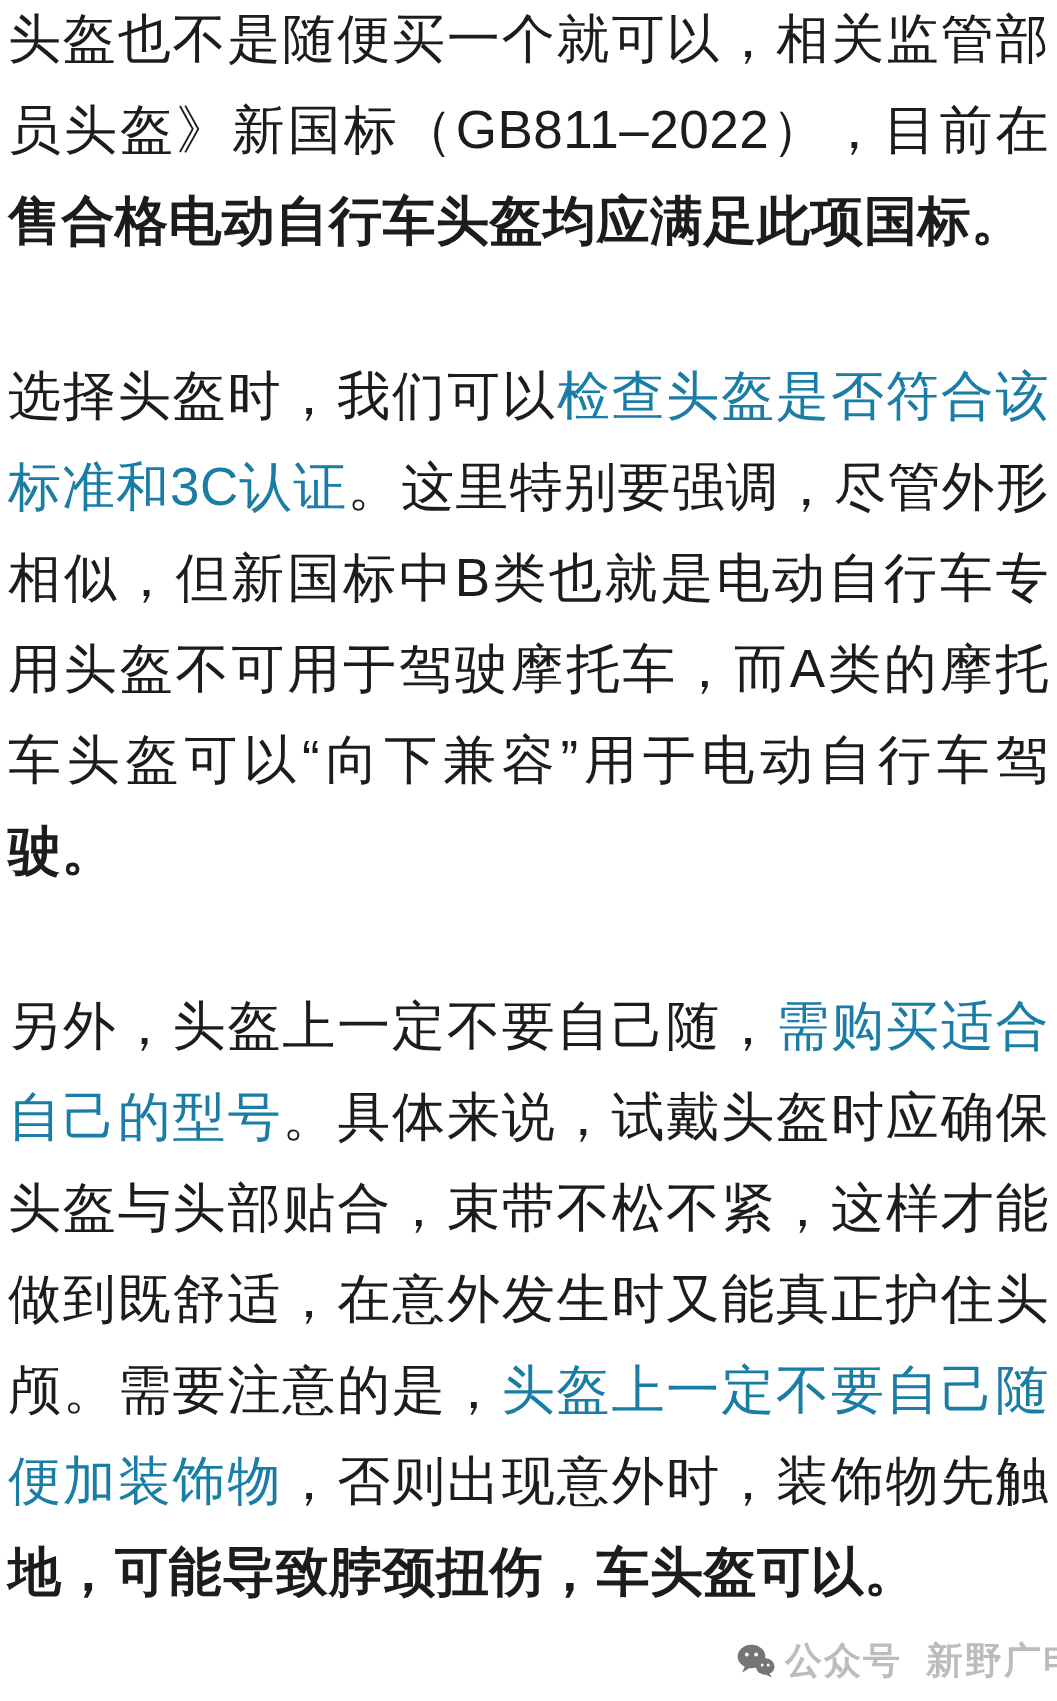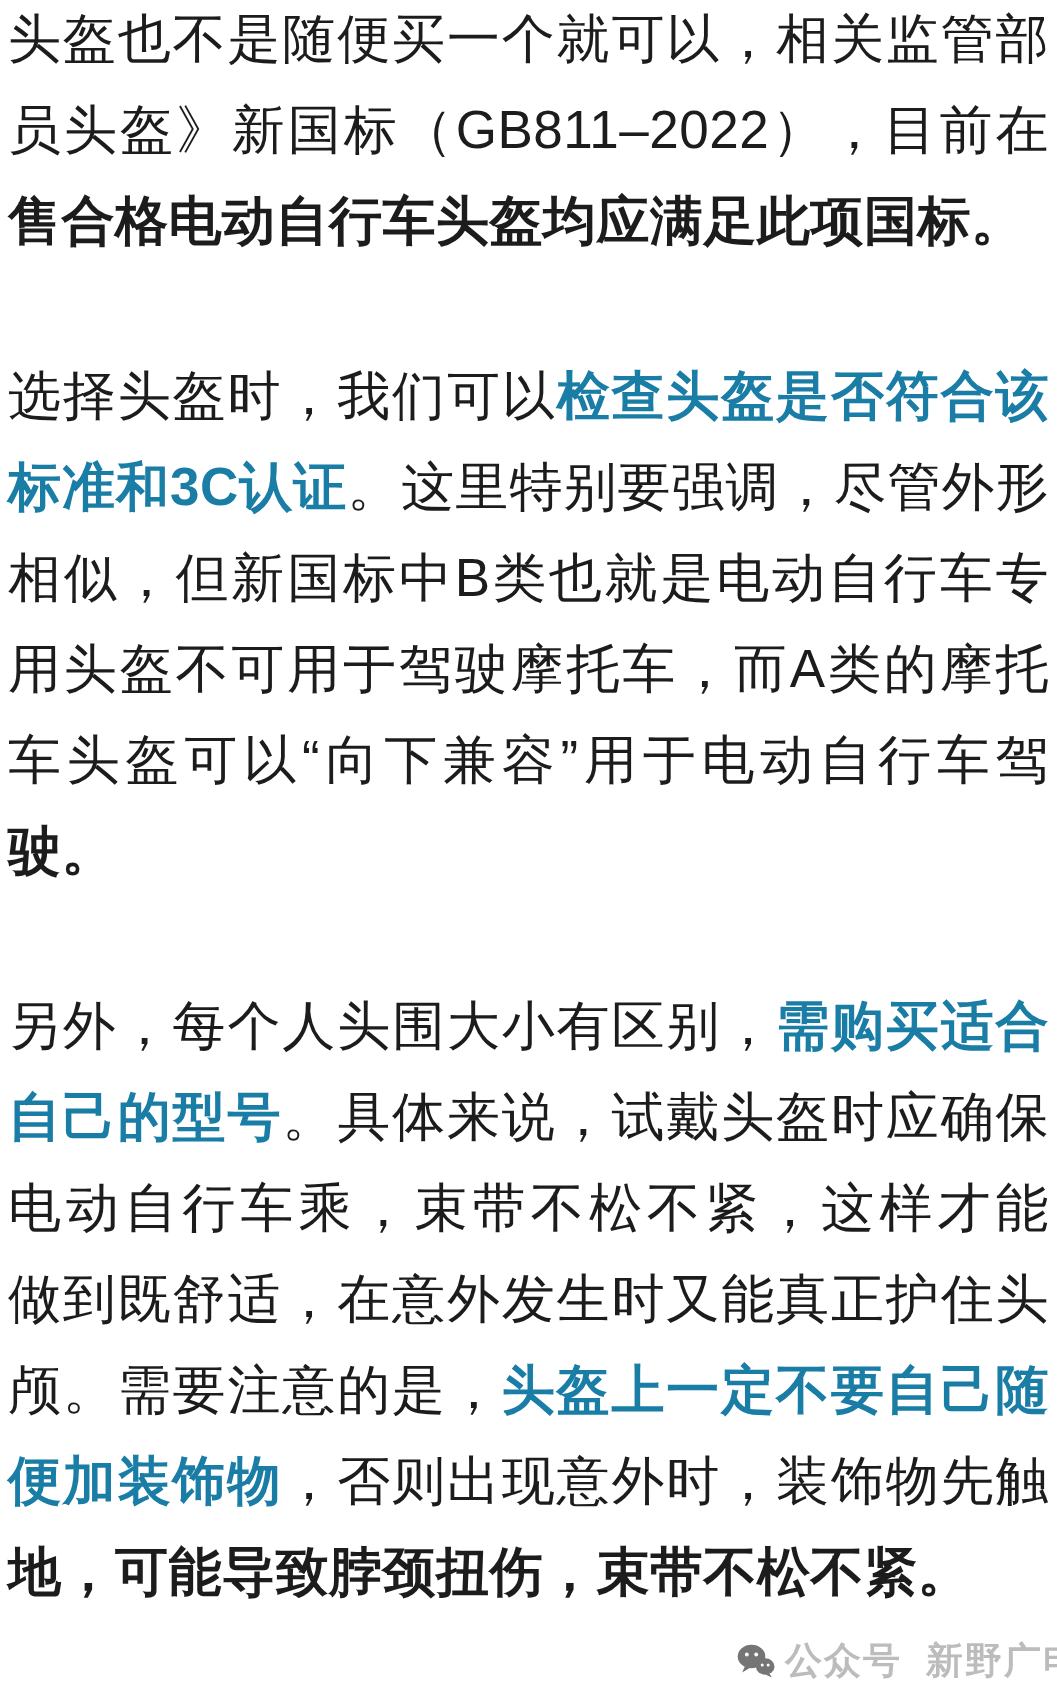--- a/index.html
+++ b/index.html
@@ -31,21 +31,21 @@
   .para + .para{margin-top:84px;}
   .para:first-child{margin-top:-7px;}
   .line{
     text-align:justify;
     text-align-last:justify;
     letter-spacing:0.5px;
   }
   .line.last{text-align-last:left;font-weight:bold;}
   .hl{
     color:var(--hl-color);
-    font-weight:700;
+    font-weight:400;
   }
   .watermark{
     position:absolute;
     left:737px;top:1636px;
     display:flex;
     align-items:center;
     gap:10px;
     color:var(--wm-text);
     font-size:37px;
     letter-spacing:2px;
@@ -85,23 +85,23 @@
       </div>
       <div class="para">
         <div class="line"><span class="txt">选择头盔时，我们可以</span><span class="hl">检查头盔是否符合该</span></div>
         <div class="line"><span class="hl">标准和3C认证</span><span class="txt">。这里特别要强调，尽管外形</span></div>
         <div class="line"><span class="txt">相似，但新国标中B类也就是电动自行车专</span></div>
         <div class="line"><span class="txt">用头盔不可用于驾驶摩托车，而A类的摩托</span></div>
         <div class="line"><span class="txt">车头盔可以“向下兼容”用于电动自行车驾</span></div>
         <div class="line last"><span class="txt">驶。</span></div>
       </div>
       <div class="para">
-        <div class="line"><span class="txt">另外，每个人头围大小有区别，</span><span class="hl">需购买适合</span></div>
+        <div class="line"><span class="txt">另外，头盔上一定不要自己随，</span><span class="hl">需购买适合</span></div>
         <div class="line"><span class="hl">自己的型号</span><span class="txt">。具体来说，试戴头盔时应确保</span></div>
-        <div class="line"><span class="txt">电动自行车乘，束带不松不紧，这样才能</span></div>
+        <div class="line"><span class="txt">头盔与头部贴合，束带不松不紧，这样才能</span></div>
         <div class="line"><span class="txt">做到既舒适，在意外发生时又能真正护住头</span></div>
         <div class="line"><span class="txt">颅。需要注意的是，</span><span class="hl">头盔上一定不要自己随</span></div>
         <div class="line"><span class="hl">便加装饰物</span><span class="txt">，否则出现意外时，装饰物先触</span></div>
-        <div class="line last"><span class="txt">地，可能导致脖颈扭伤，束带不松不紧。</span></div>
+        <div class="line last"><span class="txt">地，可能导致脖颈扭伤，车头盔可以。</span></div>
       </div>
     </div>
 
 </div>
 
 </body></html>

